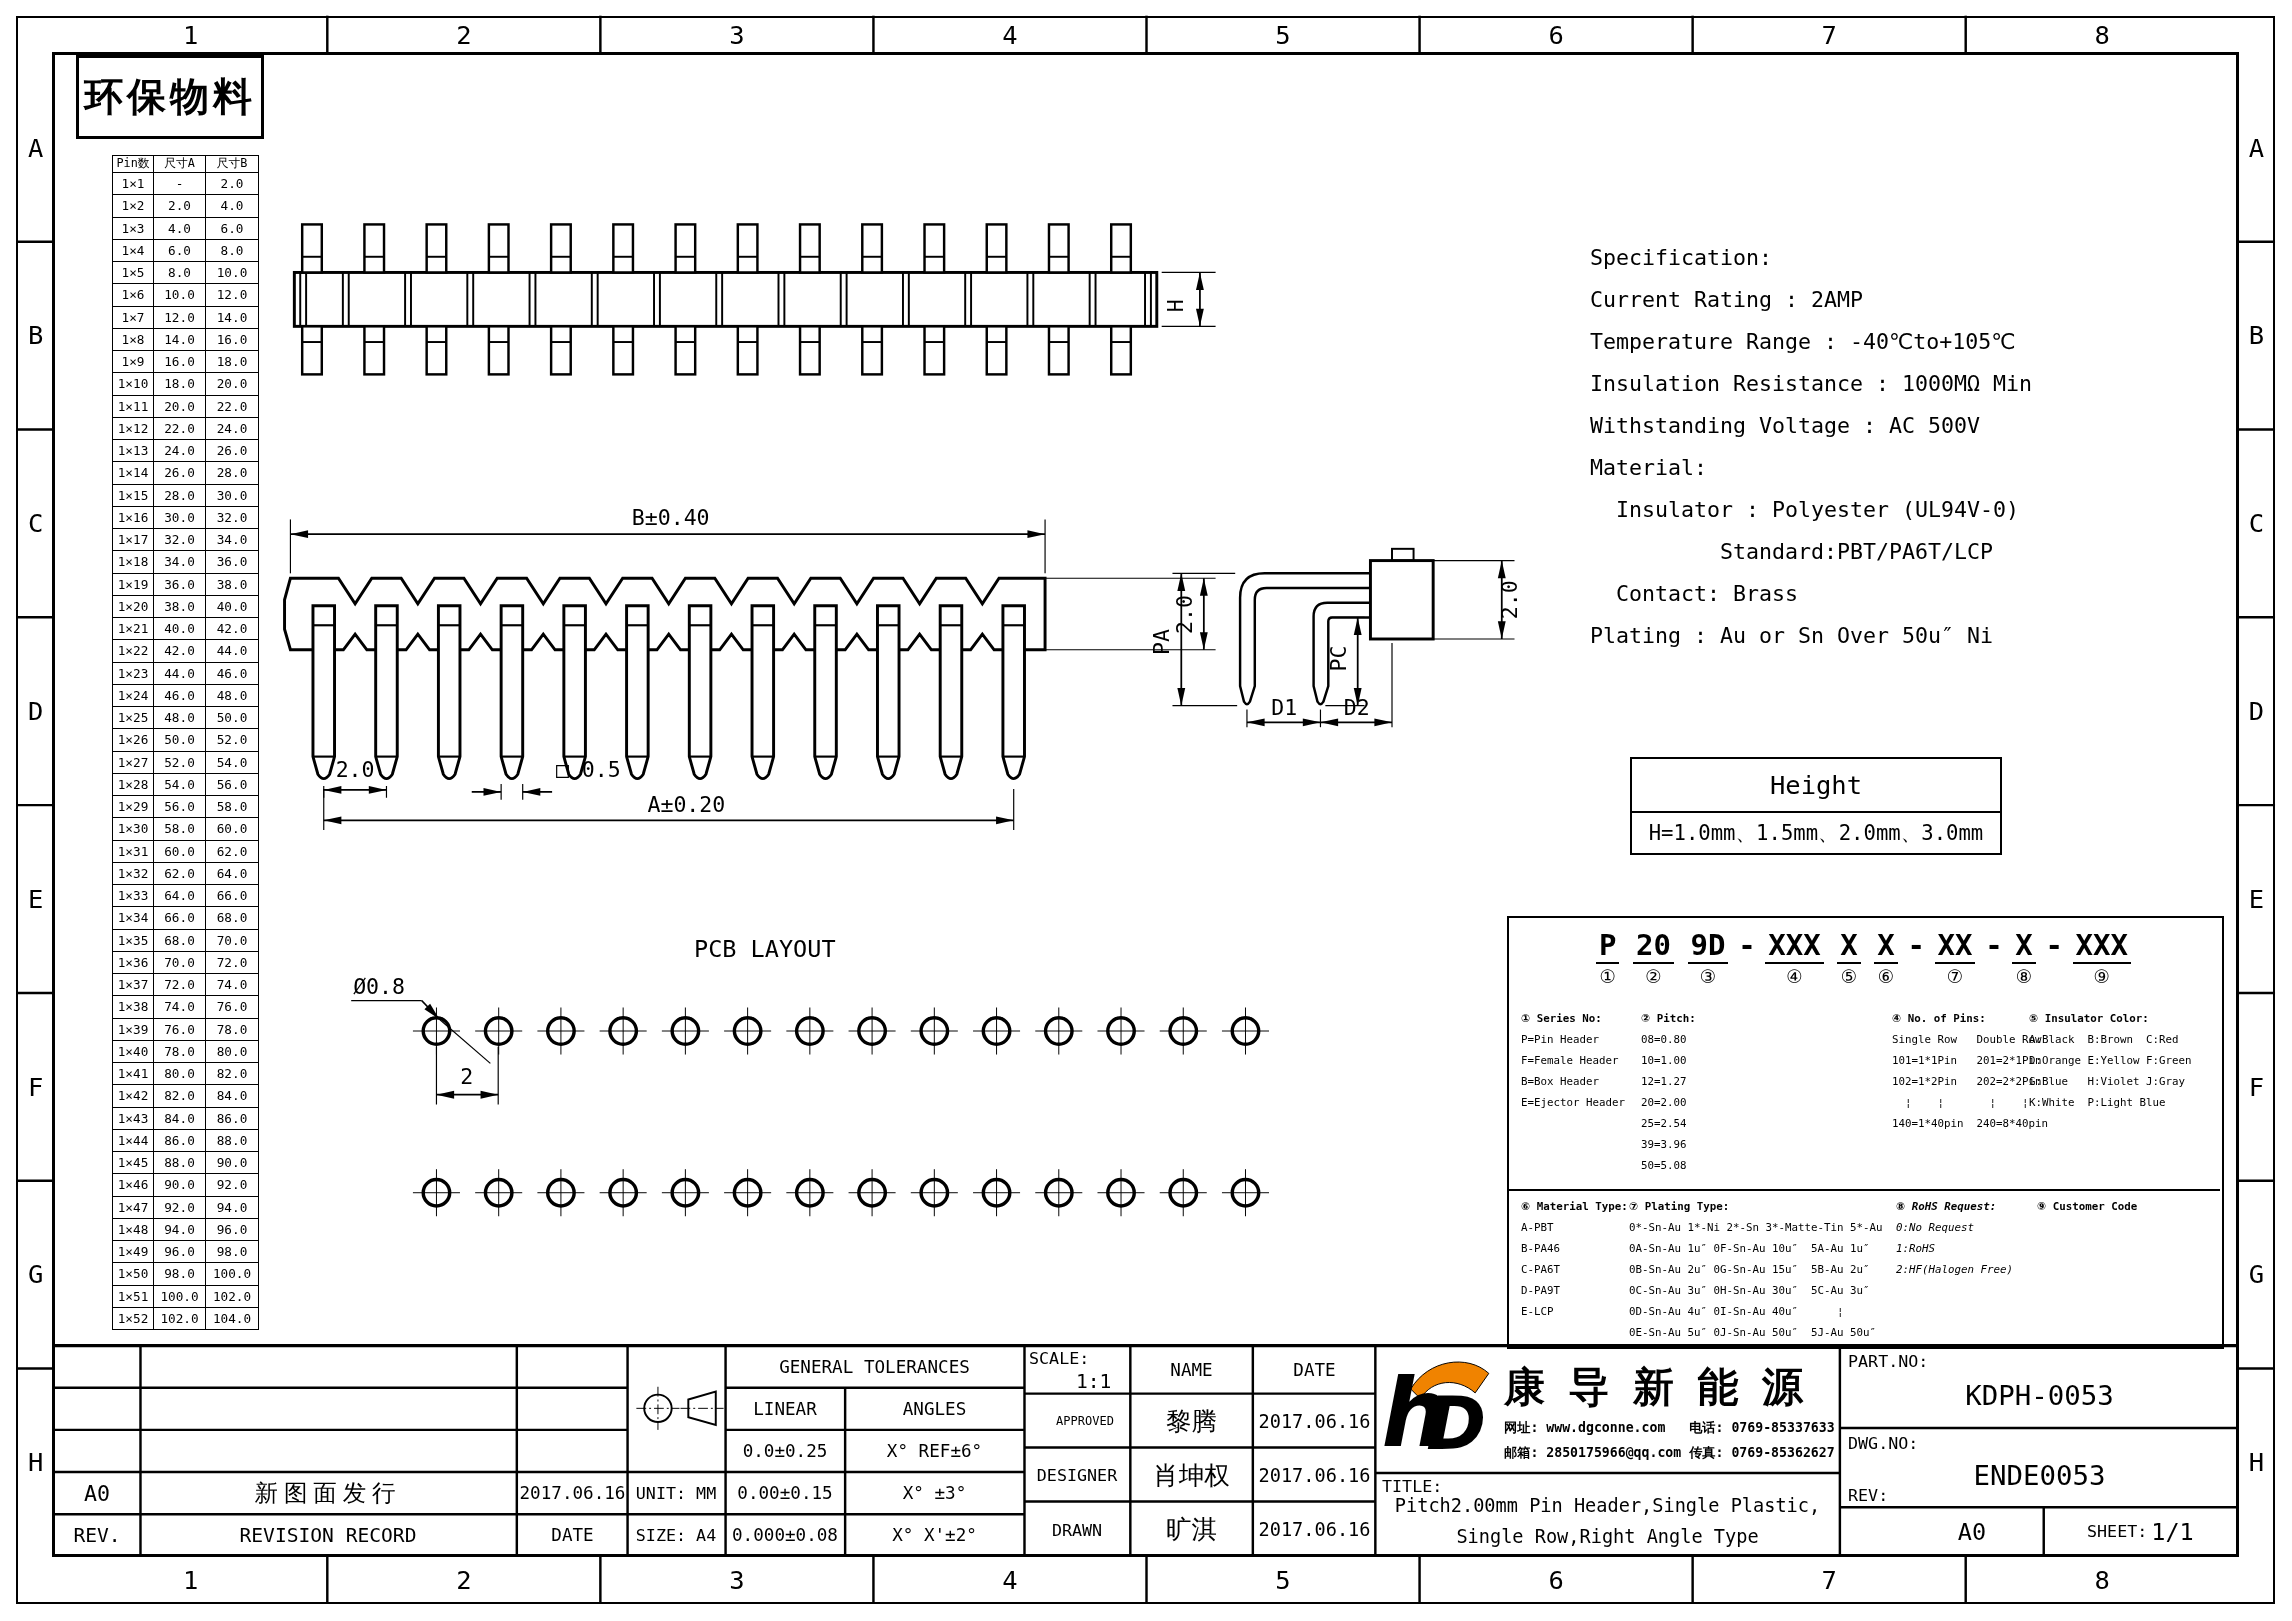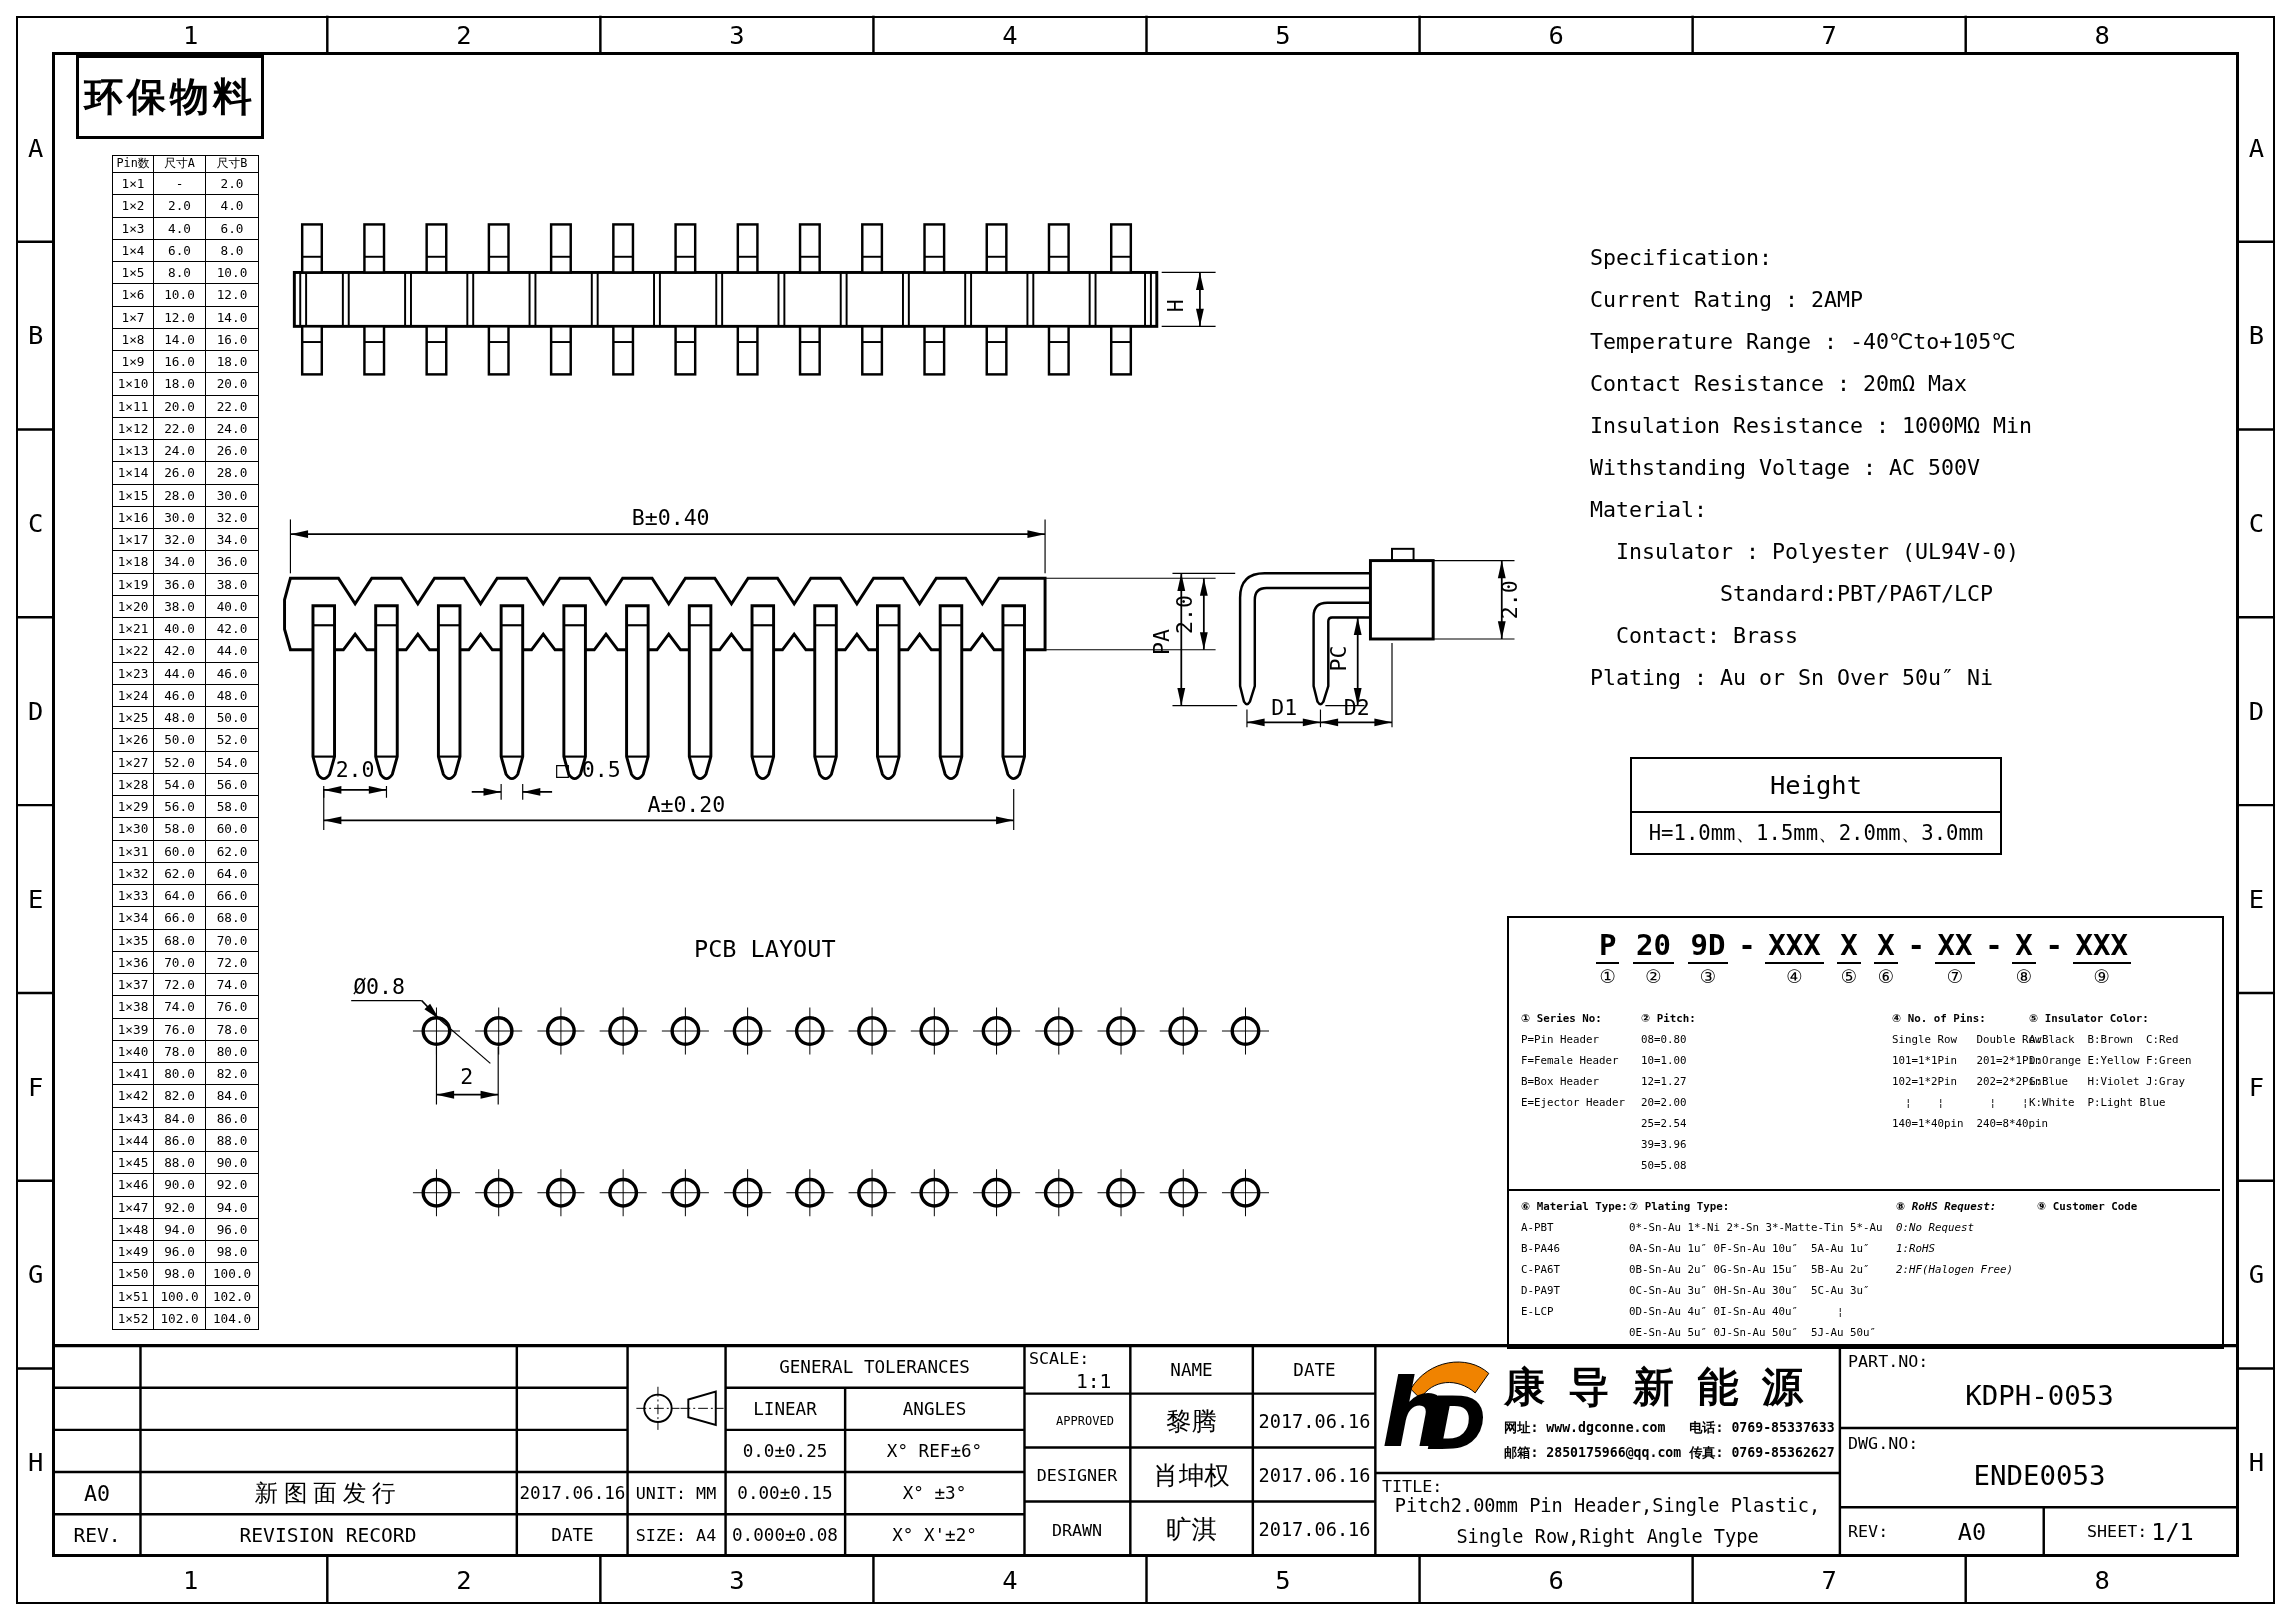--- a/index.html
+++ b/index.html
@@ -698,21 +698,20 @@
           <td>102.0</td>
           <td>104.0</td>
         </tr>
       </tbody>
   </table>
 
   <div id="spec">
       <div class="spec-line">Specification:</div>
       <div class="spec-line">Current Rating : 2AMP</div>
       <div class="spec-line">Temperature Range : -40℃to+105℃</div>
-      <div class="spec-line">Contact Resistance : 20mΩ Max</div>
       <div class="spec-line">Insulation Resistance : 1000MΩ Min</div>
       <div class="spec-line">Withstanding Voltage : AC 500V</div>
       <div class="spec-line">Material:</div>
       <div class="spec-line">  Insulator : Polyester (UL94V-0)</div>
       <div class="spec-line">          Standard:PBT/PA6T/LCP</div>
       <div class="spec-line">  Contact: Brass</div>
       <div class="spec-line">Plating : Au or Sn Over 50u″ Ni</div>
     </div>
 
   <div class="height-tbl">
@@ -829,19 +828,19 @@
   </div>
 
   <div class="lbl" style="left:1382px;top:1476px;font-size:16.7px;">TITLE:</div>
   <div class="tc" style="left:1375px;top:1490px;width:465px;height:31px;font-size:18.6px;">Pitch2.00mm Pin Header,Single Plastic,</div>
   <div class="tc" style="left:1375px;top:1521px;width:465px;height:31px;font-size:18.6px;">Single Row,Right Angle Type</div>
 
   <div class="lbl" style="left:1848px;top:1351px;font-size:16.7px;">PART.NO:</div>
   <div class="tc" style="left:1840px;top:1368px;width:399px;height:54px;font-size:27.4px;">KDPH-0053</div>
   <div class="lbl" style="left:1848px;top:1433px;font-size:16.7px;">DWG.NO:</div>
   <div class="tc" style="left:1840px;top:1451px;width:399px;height:49px;font-size:27.4px;">ENDE0053</div>
-  <div class="lbl" style="left:1848px;top:1521px;font-size:16.7px;">REV:</div>
+  <div class="lbl" style="left:1848px;top:1485px;font-size:16.7px;">REV:</div>
   <div class="tc" style="left:1901px;top:1507px;width:142px;height:49px;font-size:23.5px;">A0</div>
   <div class="lbl" style="left:2053px;top:1521px;font-size:16.7px;margin-left:34px;">SHEET:</div>
   <div class="tc" style="left:2107px;top:1507px;width:131px;height:49px;font-size:23.5px;">1/1</div>
 
 </div>
 
 
 </body></html>

